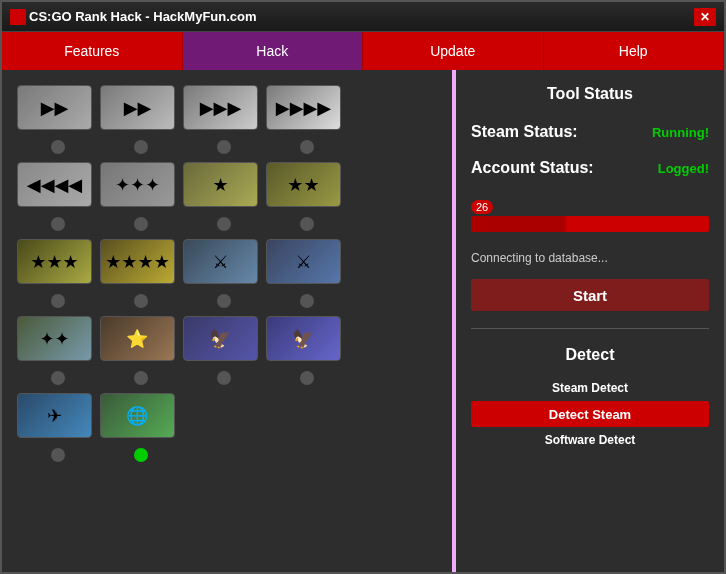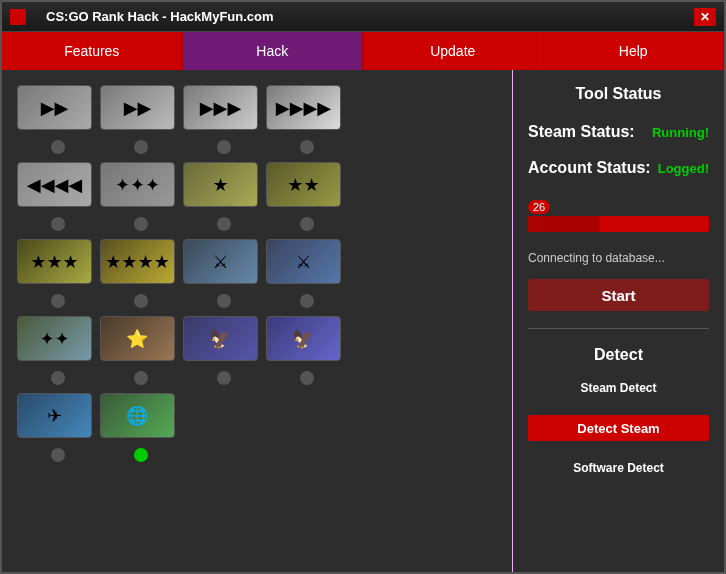--- a/index.html
+++ b/index.html
@@ -25,21 +25,21 @@
       align-items: center;
       justify-content: space-between;
       padding: 4px 8px;
       height: 30px;
       border-bottom: 1px solid #444;
     }
 
     .title-bar-left {
       display: flex;
       align-items: center;
-      gap: 20px;
+      gap: 3px;
     }
 
     .title-icon {
       width: 16px;
       height: 16px;
       background: #cc0000;
       display: inline-block;
     }
 
     .title-text {
@@ -144,26 +144,26 @@
     }
 
     .radio-cell {
       width: 75px;
       display: flex;
       align-items: center;
       justify-content: center;
     }
 
     .right-panel {
-      width: 212px;
+      width: 272px;
       padding: 15px;
       display: flex;
       flex-direction: column;
       gap: 12px;
-      border-left: 1px solid #f0abfc;
+      border-left: 4px solid #f0abfc;
     }
 
     .section-title {
       color: #fff;
       font-size: 16px;
       font-weight: bold;
       text-align: center;
       margin-bottom: 5px;
     }
 
@@ -235,21 +235,21 @@
 
     .divider {
       border: none;
       border-top: 1px solid #555;
       margin: 5px 0;
     }
 
     .detect-section {
       display: flex;
       flex-direction: column;
-      gap: 20px;
+      gap: 6px;
     }
 
     .detect-label {
       color: #fff;
       font-size: 12px;
       font-weight: bold;
       text-align: center;
     }
 
     .detect-btn {

